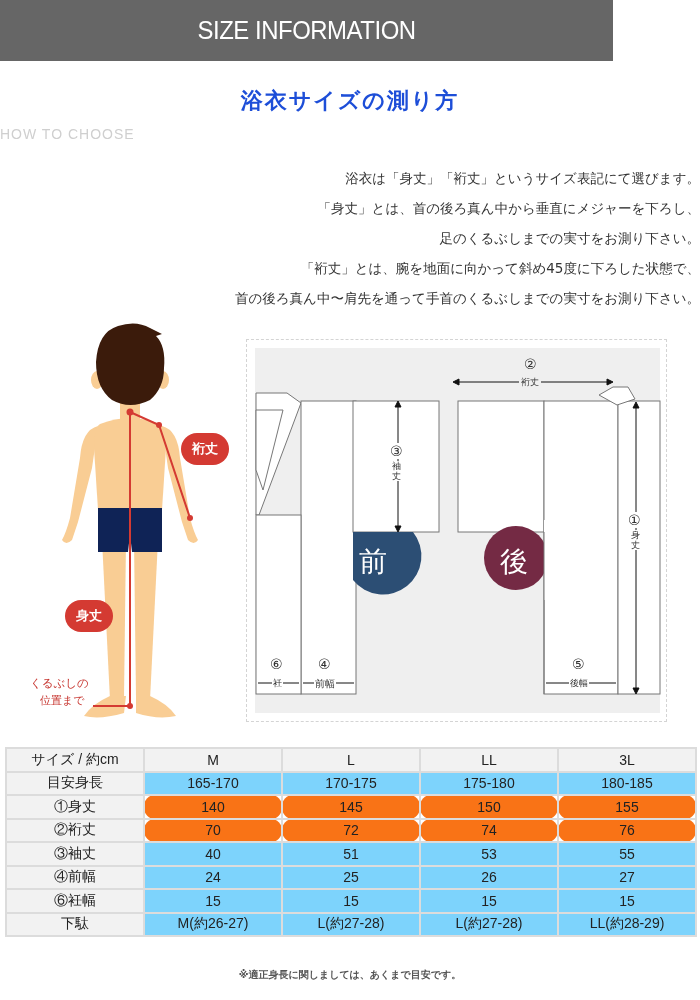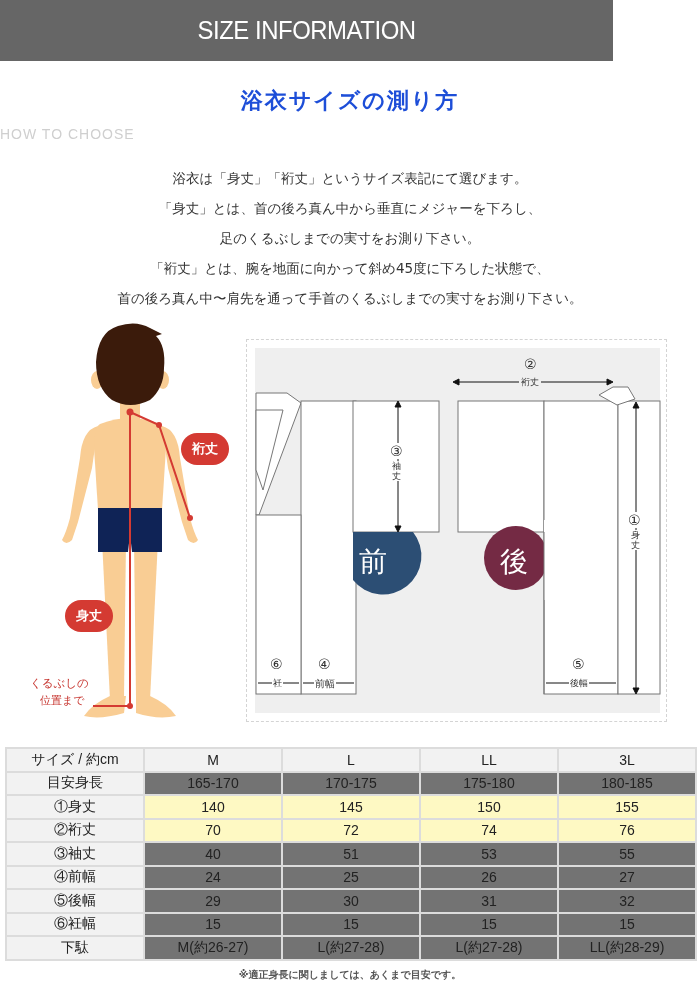--- a/index.html
+++ b/index.html
@@ -2,32 +2,32 @@
 <html><head>
 <meta charset="utf-8">
 <style>
   * { box-sizing: border-box; margin: 0; padding: 0; }
   body { width: 700px; height: 1000px; background: #ffffff; font-family: "DejaVu Sans", "Liberation Sans", sans-serif; color: #333; position: relative; overflow: hidden; }
   .banner { position: absolute; left: 0; top: 0; width: 613px; height: 61px; background: #666666; display: flex; align-items: center; justify-content: center; }
   .banner span { color: #fff; font-family: "Liberation Sans", sans-serif; font-size: 26px; letter-spacing: -0.5px; transform: scaleX(0.92); }
   .title { position: absolute; top: 86px; left: 0; width: 700px; text-align: center; font-size: 22px; font-weight: bold; color: #1d4ed8; letter-spacing: 2px; }
   .subtitle { position: absolute; top: 126px; left: 0; width: 700px; text-align: left; font-size: 14px; color: #cfcfcf; font-family: "Liberation Sans", sans-serif; letter-spacing: 1px; }
   .desc { position: absolute; top: 163px; left: 0; width: 700px; text-align: center; font-size: 13.5px; color: #333; }
-  .desc div { height: 30px; line-height: 30px; }
+  .desc div { height: 30px; line-height: 30px; text-align: right; }
 
   .figure { position: absolute; left: 0; top: 318px; width: 240px; height: 420px; }
 
   .diagram { position: absolute; left: 246px; top: 339px; width: 421px; height: 383px; border: 1px dashed #d4d4d4; }
   .diagram .bg { position: absolute; left: 8px; top: 8px; width: 405px; height: 365px; background: #efefef; }
 
   .size-table { position: absolute; left: 5px; top: 747px; border-collapse: collapse; font-family: "Liberation Sans", sans-serif; font-size: 14px; }
   .size-table td { border: 2px solid #dcdcdc; height: 23.5px; text-align: center; color: #222; padding: 0; margin-top: 17px; }
   .size-table td.hd { background: #f2f2f2; width: 138px; }
-  .size-table td.c { width: 138px; background: #737373; }
-  .size-table tr.hl td.c { background: #fef9c3; }
+  .size-table td.c { width: 138px; background: #7dd3fc; }
+  .size-table tr.hl td.c { background: #f97316; border-radius: 11px; }
   .size-table tr.head td.c { background: #f2f2f2; }
 
   .note { position: absolute; top: 968px; left: 0; width: 700px; text-align: center; font-size: 10px; color: #555; font-weight: bold; }
 </style>
 </head>
 <body>
 
 <div class="banner">
   <span>SIZE INFORMATION</span>
 </div>
@@ -190,27 +190,20 @@
     <td class="c">55</td>
   </tr>
   <tr>
     <td class="hd">④前幅</td>
     <td class="c">24</td>
     <td class="c">25</td>
     <td class="c">26</td>
     <td class="c">27</td>
   </tr>
   <tr>
-    <td class="hd">⑤後幅</td>
-    <td class="c">29</td>
-    <td class="c">30</td>
-    <td class="c">31</td>
-    <td class="c">32</td>
-  </tr>
-  <tr>
     <td class="hd">⑥衽幅</td>
     <td class="c">15</td>
     <td class="c">15</td>
     <td class="c">15</td>
     <td class="c">15</td>
   </tr>
   <tr>
     <td class="hd">下駄</td>
     <td class="c">M(約26-27)</td>
     <td class="c">L(約27-28)</td>

